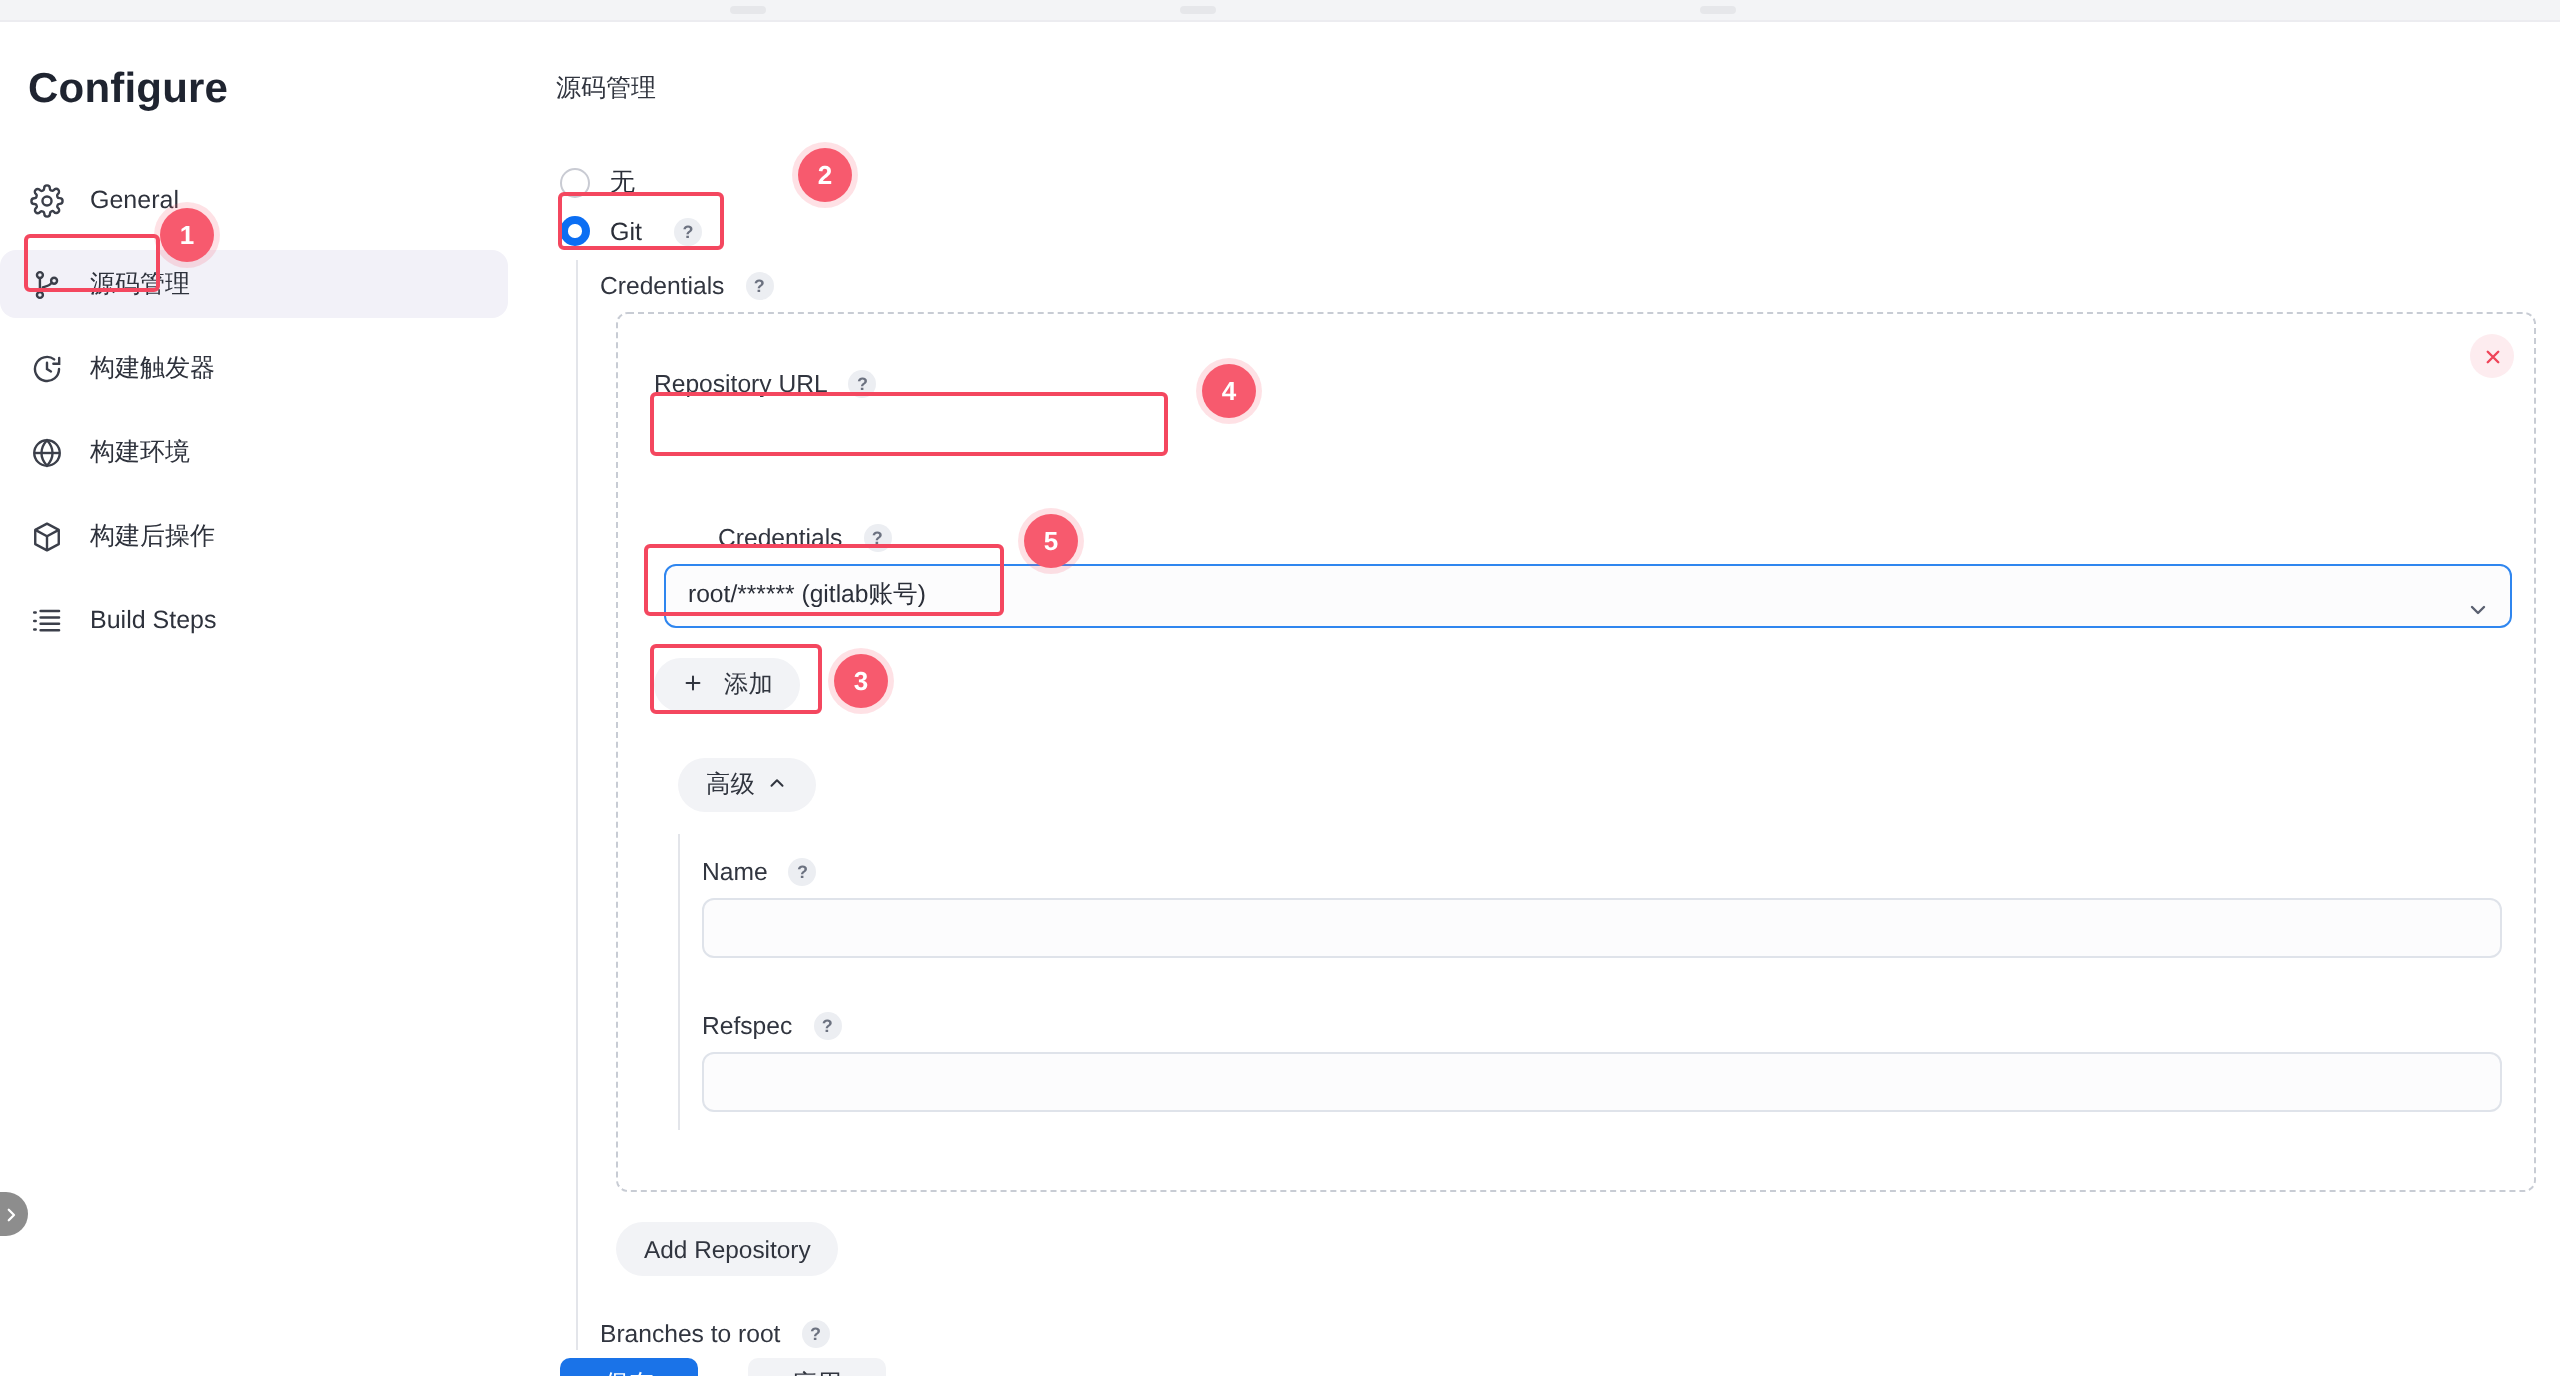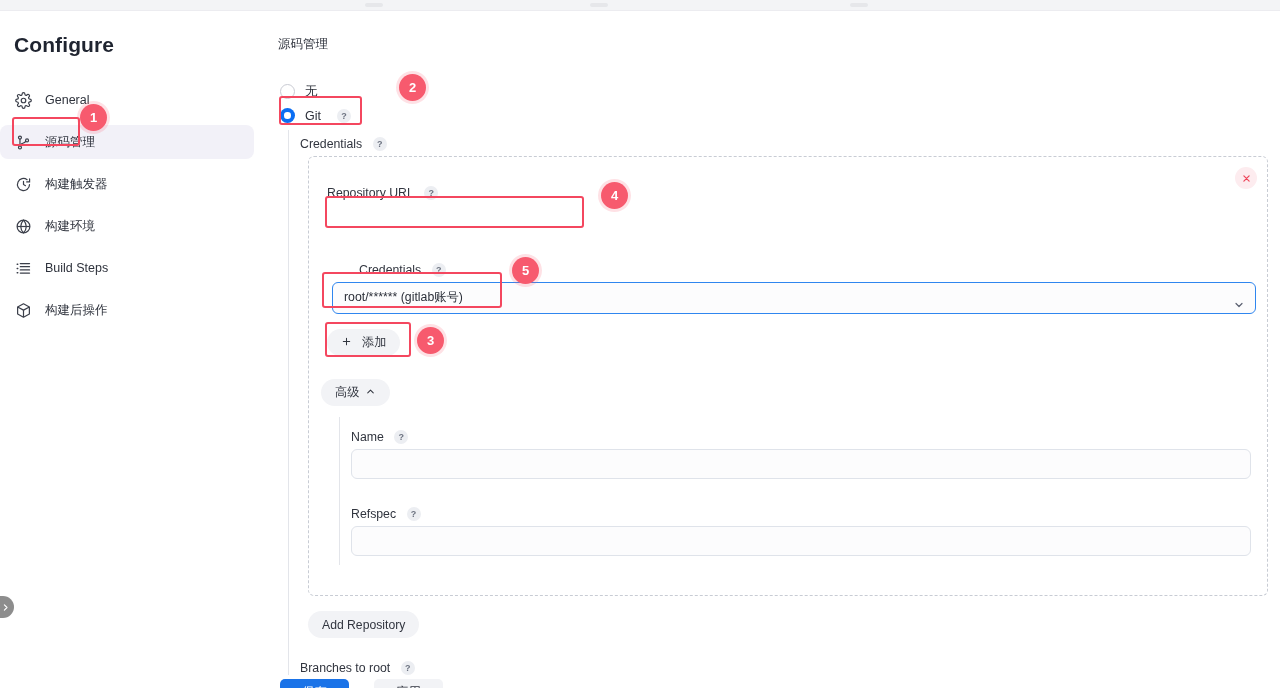--- a/index.html
+++ b/index.html
@@ -186,39 +186,39 @@
         <span class="ico">
           <svg width="17" height="17" viewBox="0 0 24 24" fill="none" stroke="currentColor" stroke-width="1.7">
             <circle cx="12" cy="12" r="9"></circle>
             <path d="M3 12h18"></path>
             <path d="M12 3c2.6 2.8 3.9 6 3.9 9s-1.3 6.2-3.9 9c-2.6-2.8-3.9-6-3.9-9S9.4 5.8 12 3z"></path>
           </svg>
         </span>
         <span class="lbl">构建环境</span>
       </div>
 
-      <div class="nav-item">
-        <span class="ico">
-          <svg width="17" height="17" viewBox="0 0 24 24" fill="none" stroke="currentColor" stroke-width="1.8" stroke-linecap="round">
-            <path d="M3 6h1M3 12h1M3 18h1"></path>
-            <path d="M7.5 5h13M7.5 9.5h13M7.5 14h13M7.5 18.5h13"></path>
-          </svg>
-        </span>
-        <span class="lbl">Build Steps</span>
-      </div>
-
       <div class="nav-item cjk">
         <span class="ico">
           <svg width="17" height="17" viewBox="0 0 24 24" fill="none" stroke="currentColor" stroke-width="1.7" stroke-linejoin="round">
             <path d="M12 2.6 20.3 7v10L12 21.4 3.7 17V7z"></path>
             <path d="M3.7 7 12 11.5 20.3 7"></path>
             <path d="M12 11.5V21.4"></path>
           </svg>
         </span>
         <span class="lbl">构建后操作</span>
+      </div>
+
+      <div class="nav-item">
+        <span class="ico">
+          <svg width="17" height="17" viewBox="0 0 24 24" fill="none" stroke="currentColor" stroke-width="1.8" stroke-linecap="round">
+            <path d="M3 6h1M3 12h1M3 18h1"></path>
+            <path d="M7.5 5h13M7.5 9.5h13M7.5 14h13M7.5 18.5h13"></path>
+          </svg>
+        </span>
+        <span class="lbl">Build Steps</span>
       </div>
 
     </div>
 
     <div class="side-handle">
       <span>
         <svg width="9" height="9" viewBox="0 0 24 24" fill="none" stroke="#ffffff" stroke-width="3" stroke-linecap="round" stroke-linejoin="round">
           <path d="M9 5l7 7-7 7"></path>
         </svg>
       </span>
@@ -277,21 +277,21 @@
 
       <div class="pill-btn" style="left:18px; top:172px;gap:10px;">
         <span>
           <svg width="11" height="11" viewBox="0 0 24 24" fill="none" stroke="#31353f" stroke-width="2.2" stroke-linecap="round">
             <path d="M12 5v14M5 12h14"></path>
           </svg>
         </span>
         <span>添加</span>
       </div>
 
-      <div class="pill-btn" style="left:12px; top:222px;justify-content:space-between;">
+      <div class="pill-btn" style="left:30px; top:222px;justify-content:space-between;">
         <span>高级</span>
         <span>
           <svg width="11" height="11" viewBox="0 0 24 24" fill="none" stroke="#31353f" stroke-width="2.2" stroke-linecap="round" stroke-linejoin="round">
             <path d="M6 15l6-6 6 6"></path>
           </svg>
         </span>
       </div>
 
       <div class="guide" style="left:30px; top:260px; height:148px;"></div>
 

